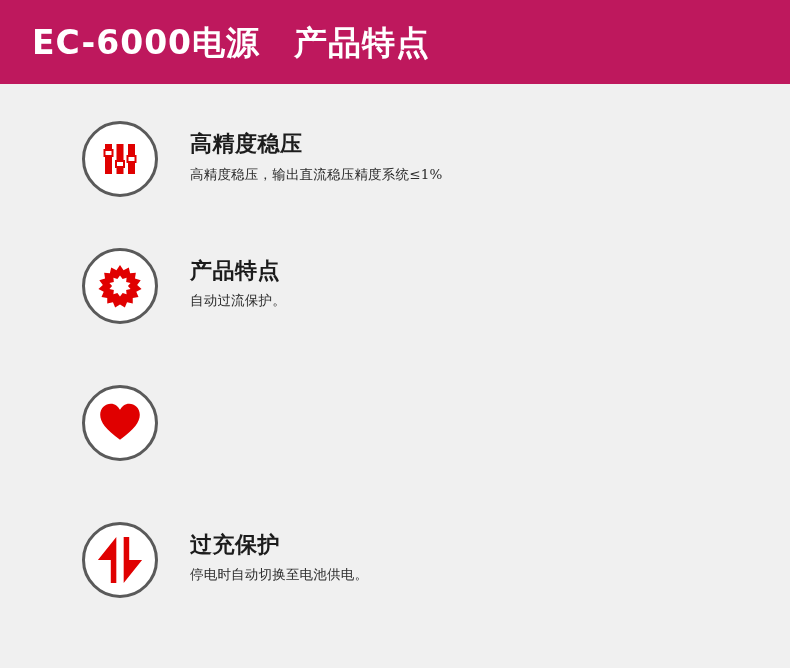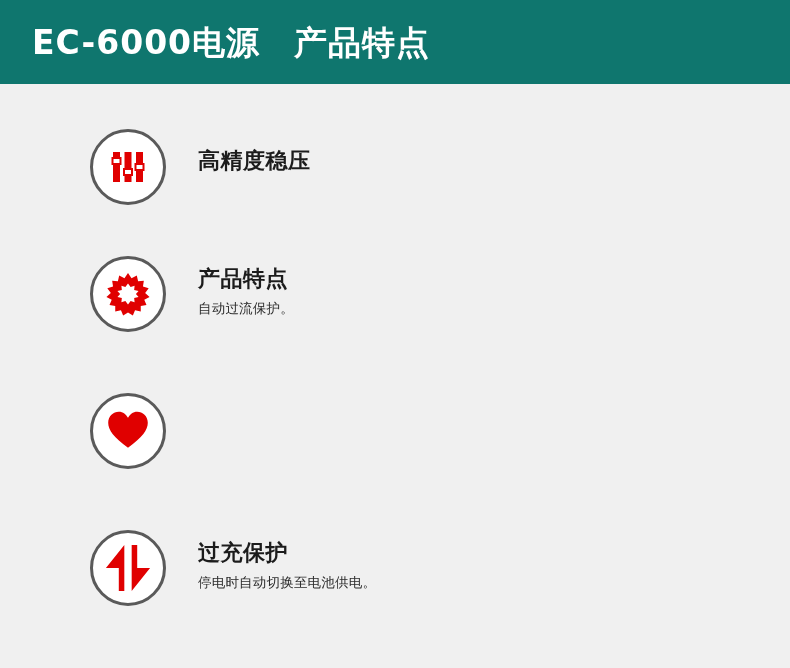--- a/index.html
+++ b/index.html
@@ -11,40 +11,40 @@
     height: 668px;
     background: #f0f0f0;
     font-family: "Liberation Sans", "DejaVu Sans", sans-serif;
     overflow: hidden;
   }
 
   
   .banner {
     width: 790px;
     height: 84px;
-    background: #0f766e;
+    background: #be185d;
     position: relative;
   }
   .banner-title {
     position: absolute;
     left: 32px;
     top: 50%;
     transform: translateY(-50%);
     color: #ffffff;
     font-family: "DejaVu Sans", "Liberation Sans", sans-serif;
     font-weight: bold;
     font-size: 33px;
     letter-spacing: 1px;
     white-space: pre;
     line-height: 1;
   }
 
   
   .features {
-    padding: 8px;
+    padding: 0;
     margin: 0;
     list-style: none;
   }
   .feature-row {
     display: flex;
     align-items: center;
     height: 137px;
     padding-left: 82px;
     box-sizing: border-box;
   }
@@ -111,20 +111,21 @@
           <rect x="6.5" y="13" width="6" height="4" fill="#ffffff"></rect>
           <rect x="16" y="22" width="10" height="8" fill="#e00000"></rect>
           <rect x="18" y="24" width="6" height="4" fill="#ffffff"></rect>
           <rect x="27.5" y="17" width="10" height="8" fill="#e00000"></rect>
           <rect x="29.5" y="19" width="6" height="4" fill="#ffffff"></rect>
         </svg>
       </span>
     </div>
     <div class="feature-text">
       <h3 class="feature-title">高精度稳压</h3>
+      <p class="feature-desc">高精度稳压，输出直流稳压精度系统≤1%</p>
     </div>
   </li>
 
   <li class="feature-row">
     <div class="icon-circle">
       <span>
         <svg width="44" height="44" viewBox="0 0 100 100">
           <polygon fill="#e00000" points="50,2 58,14 70,8 73,21 86,20 84,33 97,37 89,48 99,57 87,63 92,75 79,77 79,90 66,87 61,99 50,92 39,99 34,87 21,90 21,77 8,75 13,63 1,57 11,48 3,37 16,33 14,20 27,21 30,8 42,14"></polygon>
           <polygon fill="#ffffff" points="50,26 56,34 65,31 64,41 74,43 68,50 74,57 64,59 65,69 56,66 50,74 44,66 35,69 36,59 26,57 32,50 26,43 36,41 35,31 44,34"></polygon>
         </svg>

